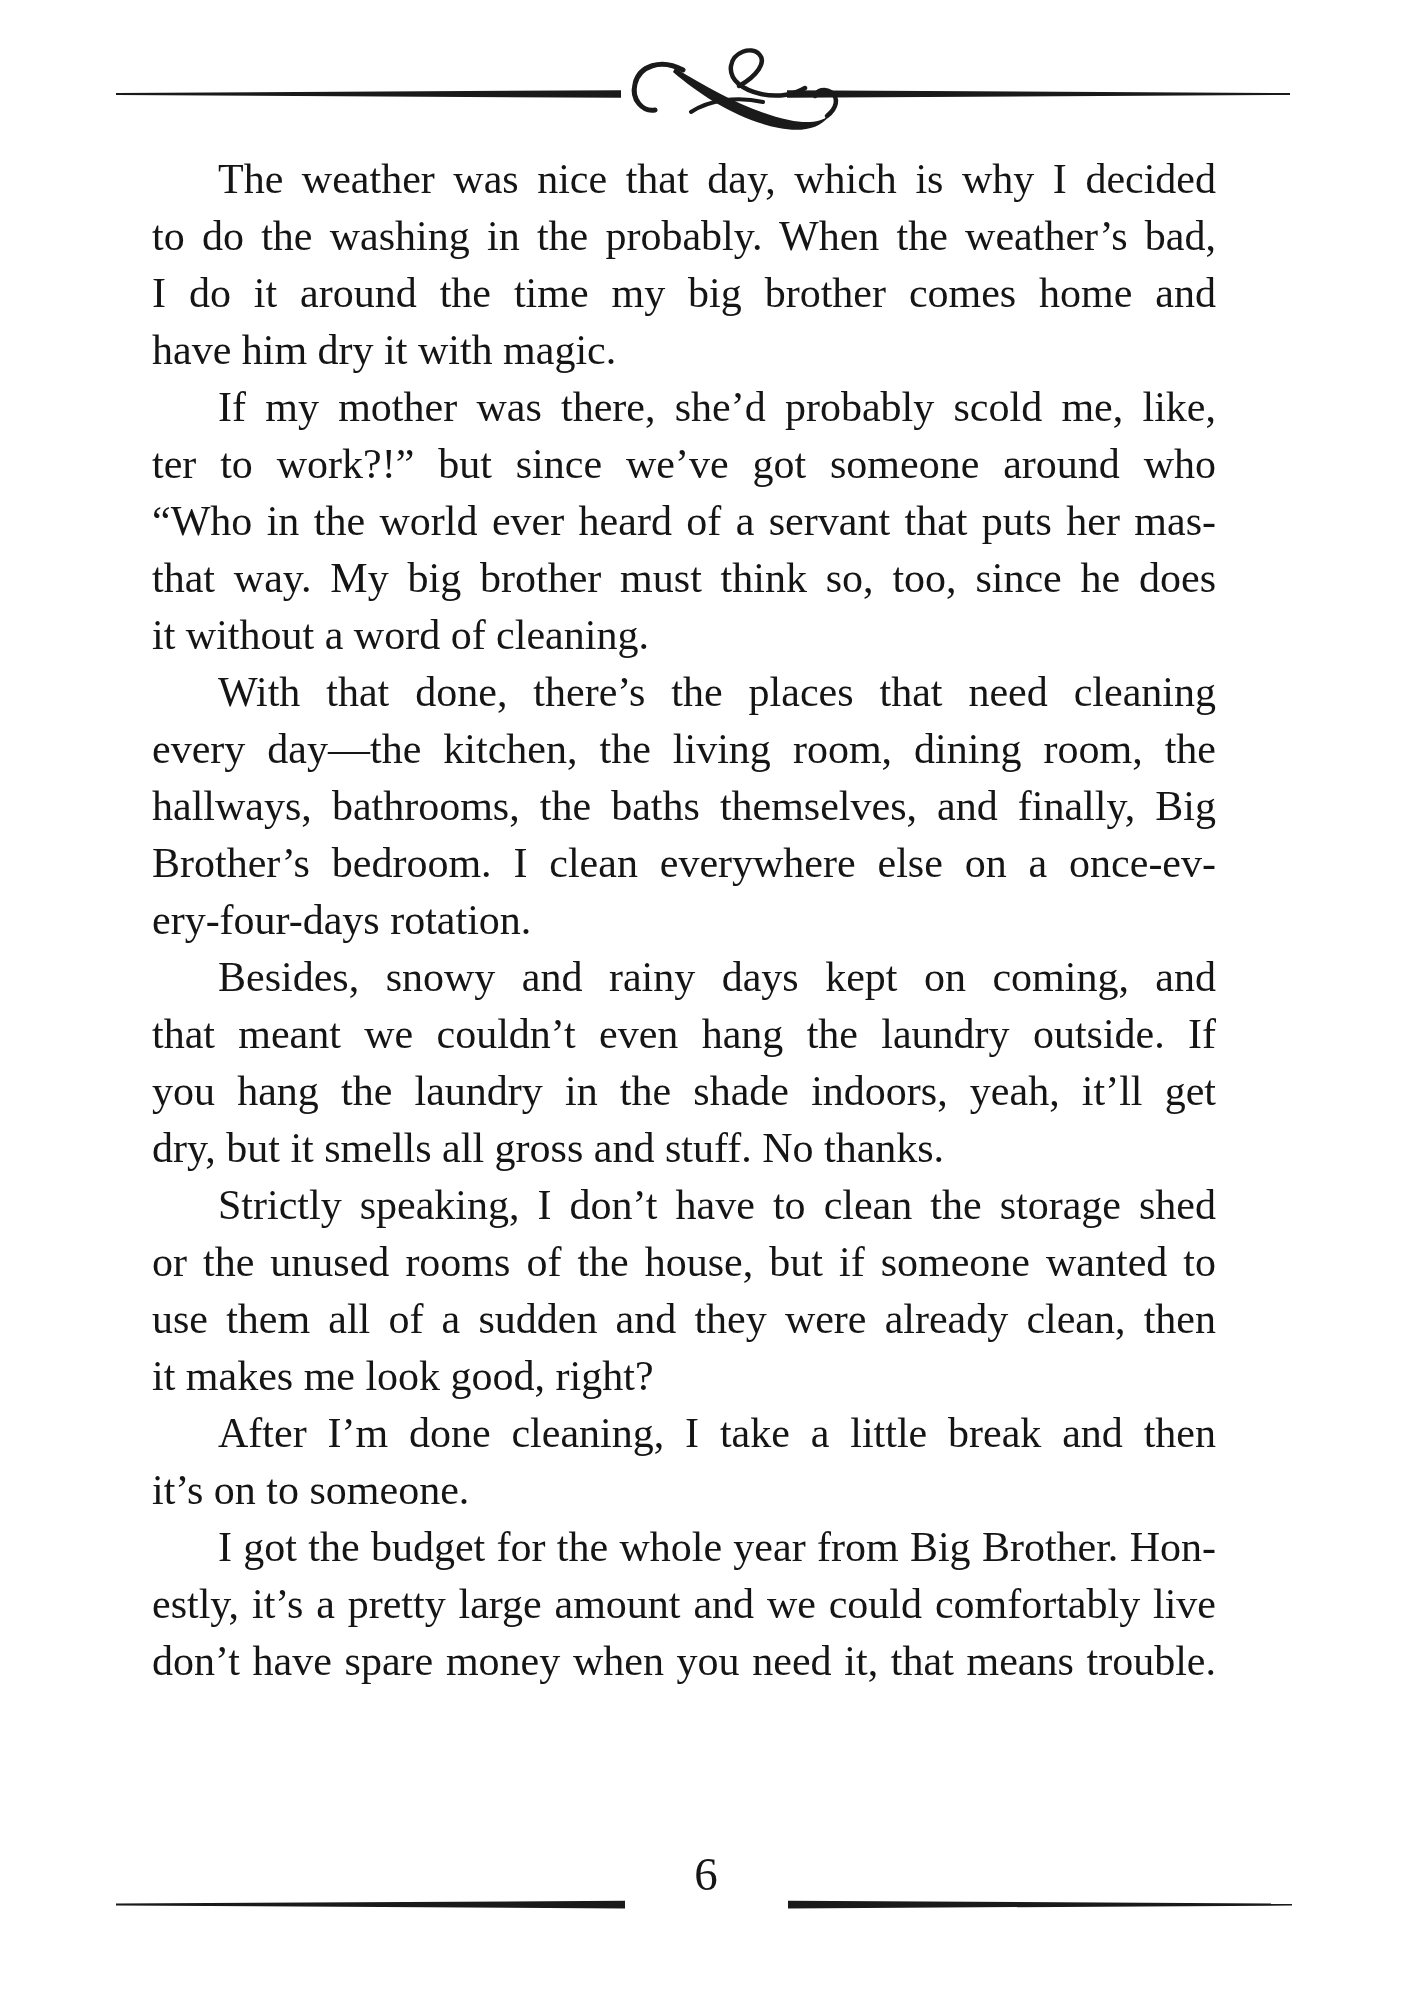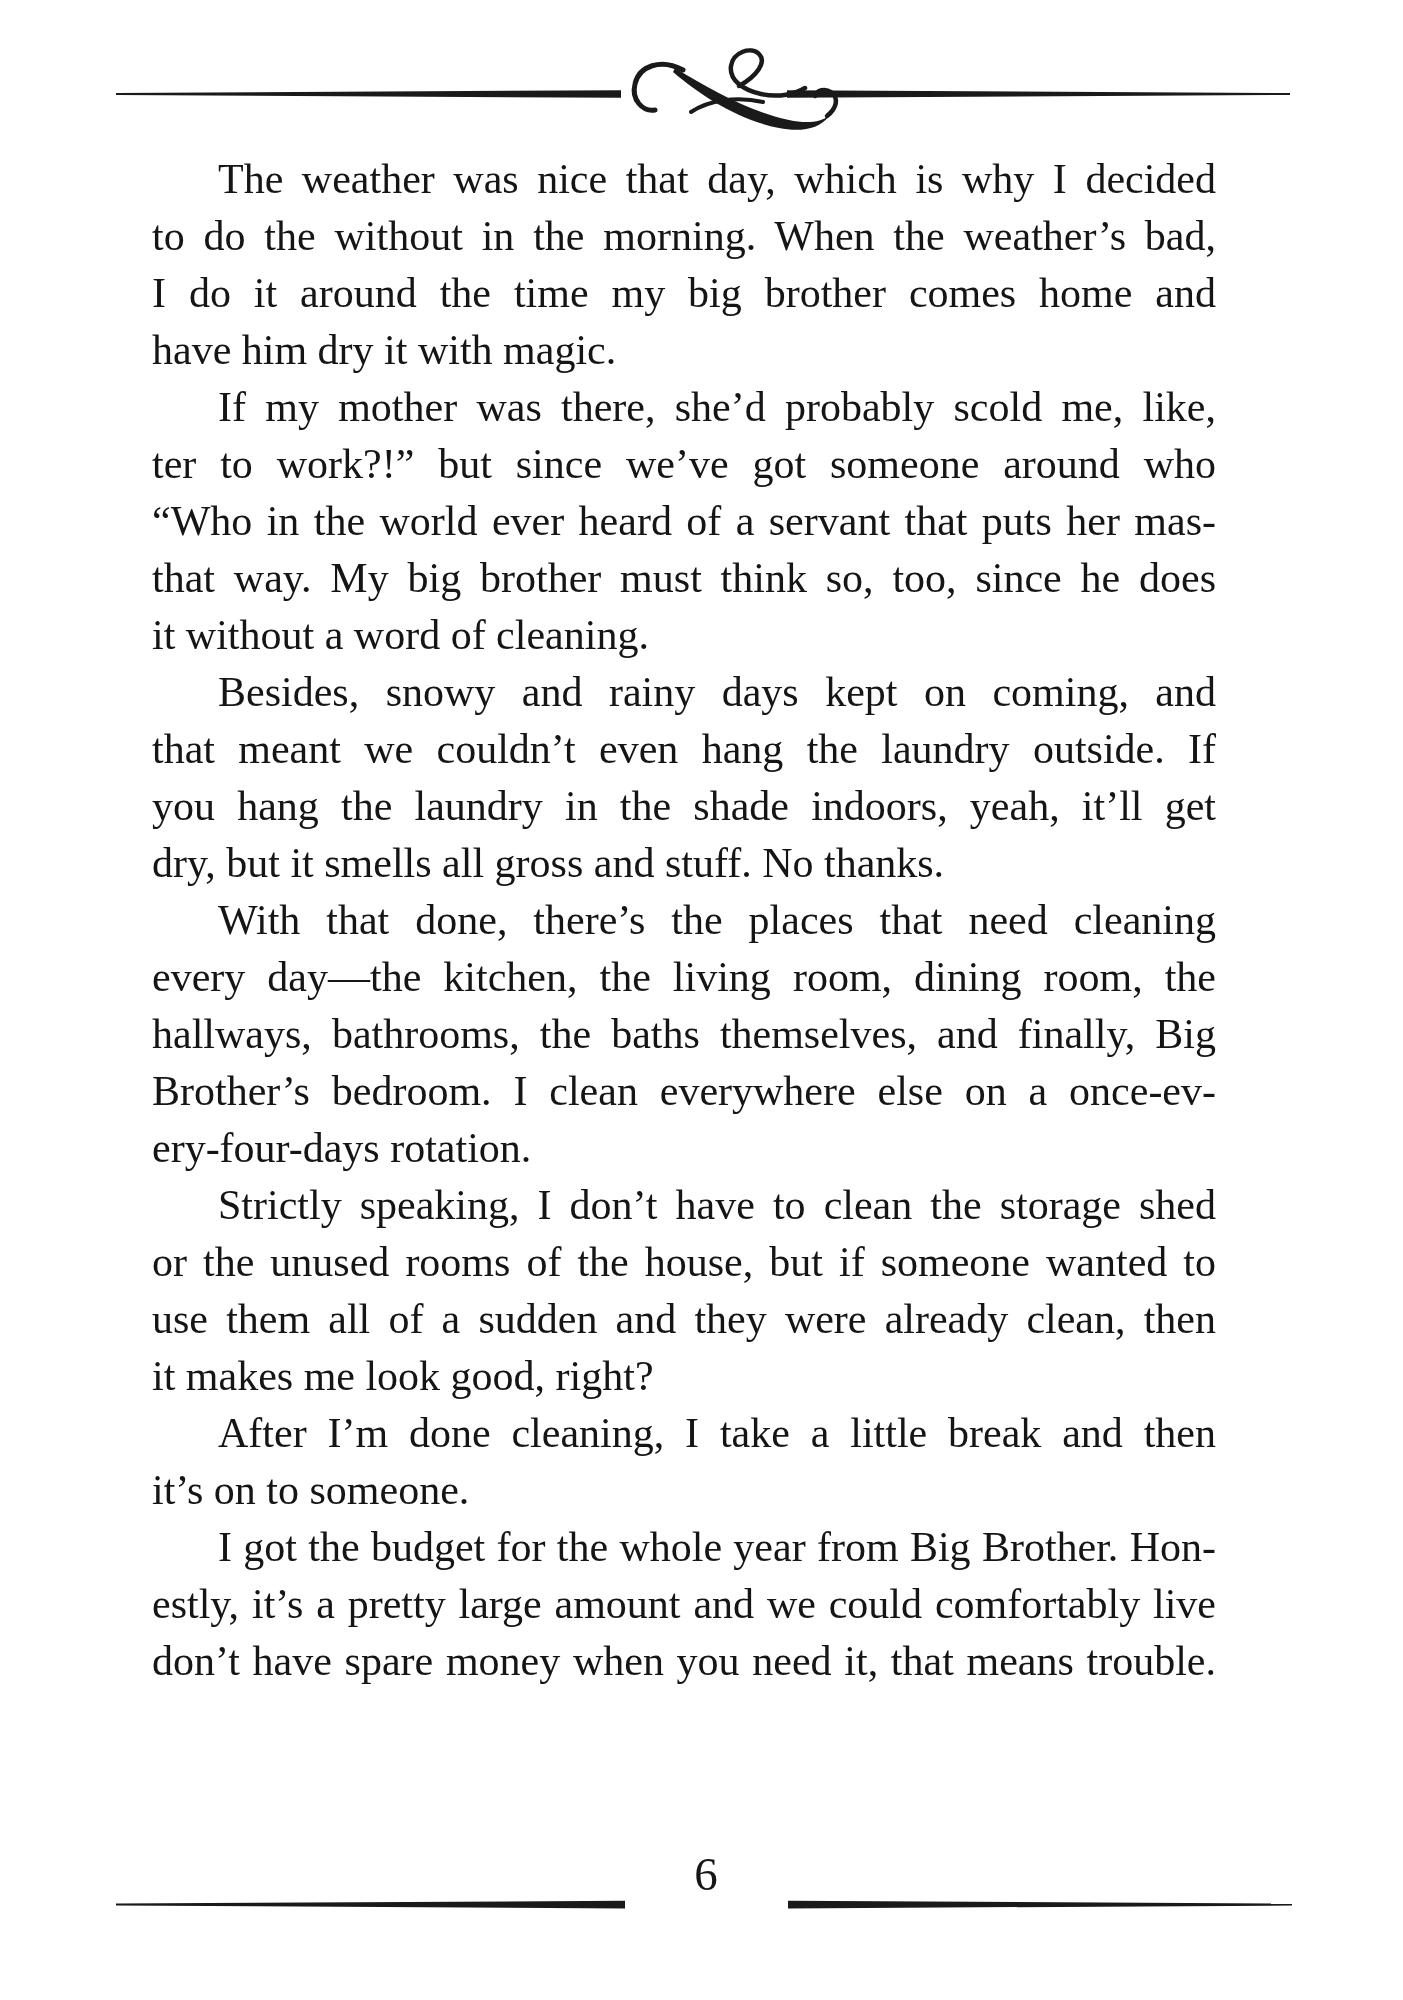--- a/index.html
+++ b/index.html
@@ -53,43 +53,43 @@
 
       <path class="swirl" stroke-width="4" d="M70,66 C88,54 116,50 142,56"></path>
 
       <path class="swirl" stroke-width="4.5" d="M206,70 C216,62 218,52 210,46 C204,42 196,44 194,50"></path>
     </g>
   </svg>
 
   <main class="text-block" id="text-block">
       <div class="para">
         <div class="line first"><span>The weather was nice that day, which is why I decided</span></div>
-        <div class="line"><span>to do the without in the morning. When the weather’s bad,</span></div>
+        <div class="line"><span>to do the washing in the probably. When the weather’s bad,</span></div>
         <div class="line"><span>I do it around the time my big brother comes home and</span></div>
         <div class="line end"><span>have him dry it with magic.</span></div>
       </div>
       <div class="para">
         <div class="line first"><span>If my mother was there, she’d probably scold me, like,</span></div>
         <div class="line"><span>ter to work?!” but since we’ve got someone around who</span></div>
         <div class="line"><span>“Who in the world ever heard of a servant that puts her mas-</span></div>
         <div class="line"><span>that way. My big brother must think so, too, since he does</span></div>
         <div class="line end"><span>it without a word of cleaning.</span></div>
       </div>
       <div class="para">
-        <div class="line first"><span>Besides, snowy and rainy days kept on coming, and</span></div>
-        <div class="line"><span>that meant we couldn’t even hang the laundry outside. If</span></div>
-        <div class="line"><span>you hang the laundry in the shade indoors, yeah, it’ll get</span></div>
-        <div class="line end"><span>dry, but it smells all gross and stuff. No thanks.</span></div>
-      </div>
-      <div class="para">
         <div class="line first"><span>With that done, there’s the places that need cleaning</span></div>
         <div class="line"><span>every day—the kitchen, the living room, dining room, the</span></div>
         <div class="line"><span>hallways, bathrooms, the baths themselves, and finally, Big</span></div>
         <div class="line"><span>Brother’s bedroom. I clean everywhere else on a once-ev-</span></div>
         <div class="line end"><span>ery-four-days rotation.</span></div>
+      </div>
+      <div class="para">
+        <div class="line first"><span>Besides, snowy and rainy days kept on coming, and</span></div>
+        <div class="line"><span>that meant we couldn’t even hang the laundry outside. If</span></div>
+        <div class="line"><span>you hang the laundry in the shade indoors, yeah, it’ll get</span></div>
+        <div class="line end"><span>dry, but it smells all gross and stuff. No thanks.</span></div>
       </div>
       <div class="para">
         <div class="line first"><span>Strictly speaking, I don’t </span><span class="it">have</span><span> to clean the storage shed</span></div>
         <div class="line"><span>or the unused rooms of the house, but if someone wanted to</span></div>
         <div class="line"><span>use them all of a sudden and they were already clean, then</span></div>
         <div class="line end"><span>it makes me look good, right?</span></div>
       </div>
       <div class="para">
         <div class="line first"><span>After I’m done cleaning, I take a little break and then</span></div>
         <div class="line end"><span>it’s on to someone.</span></div>

